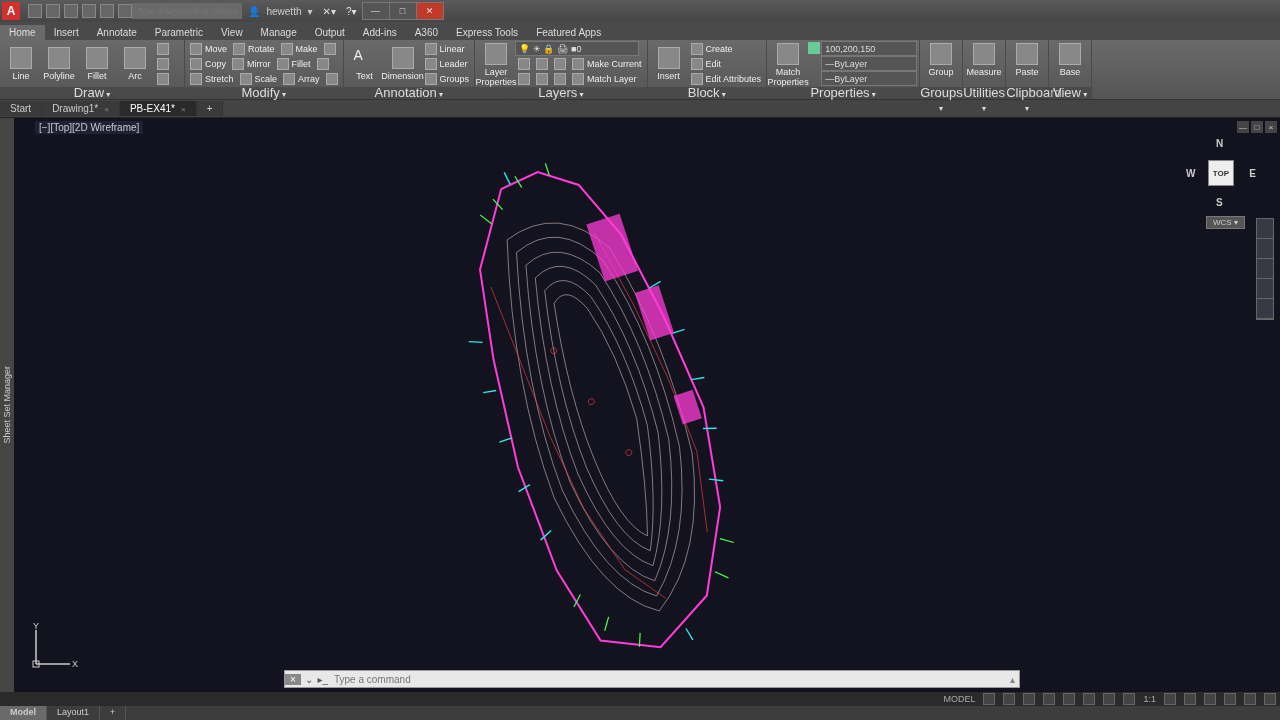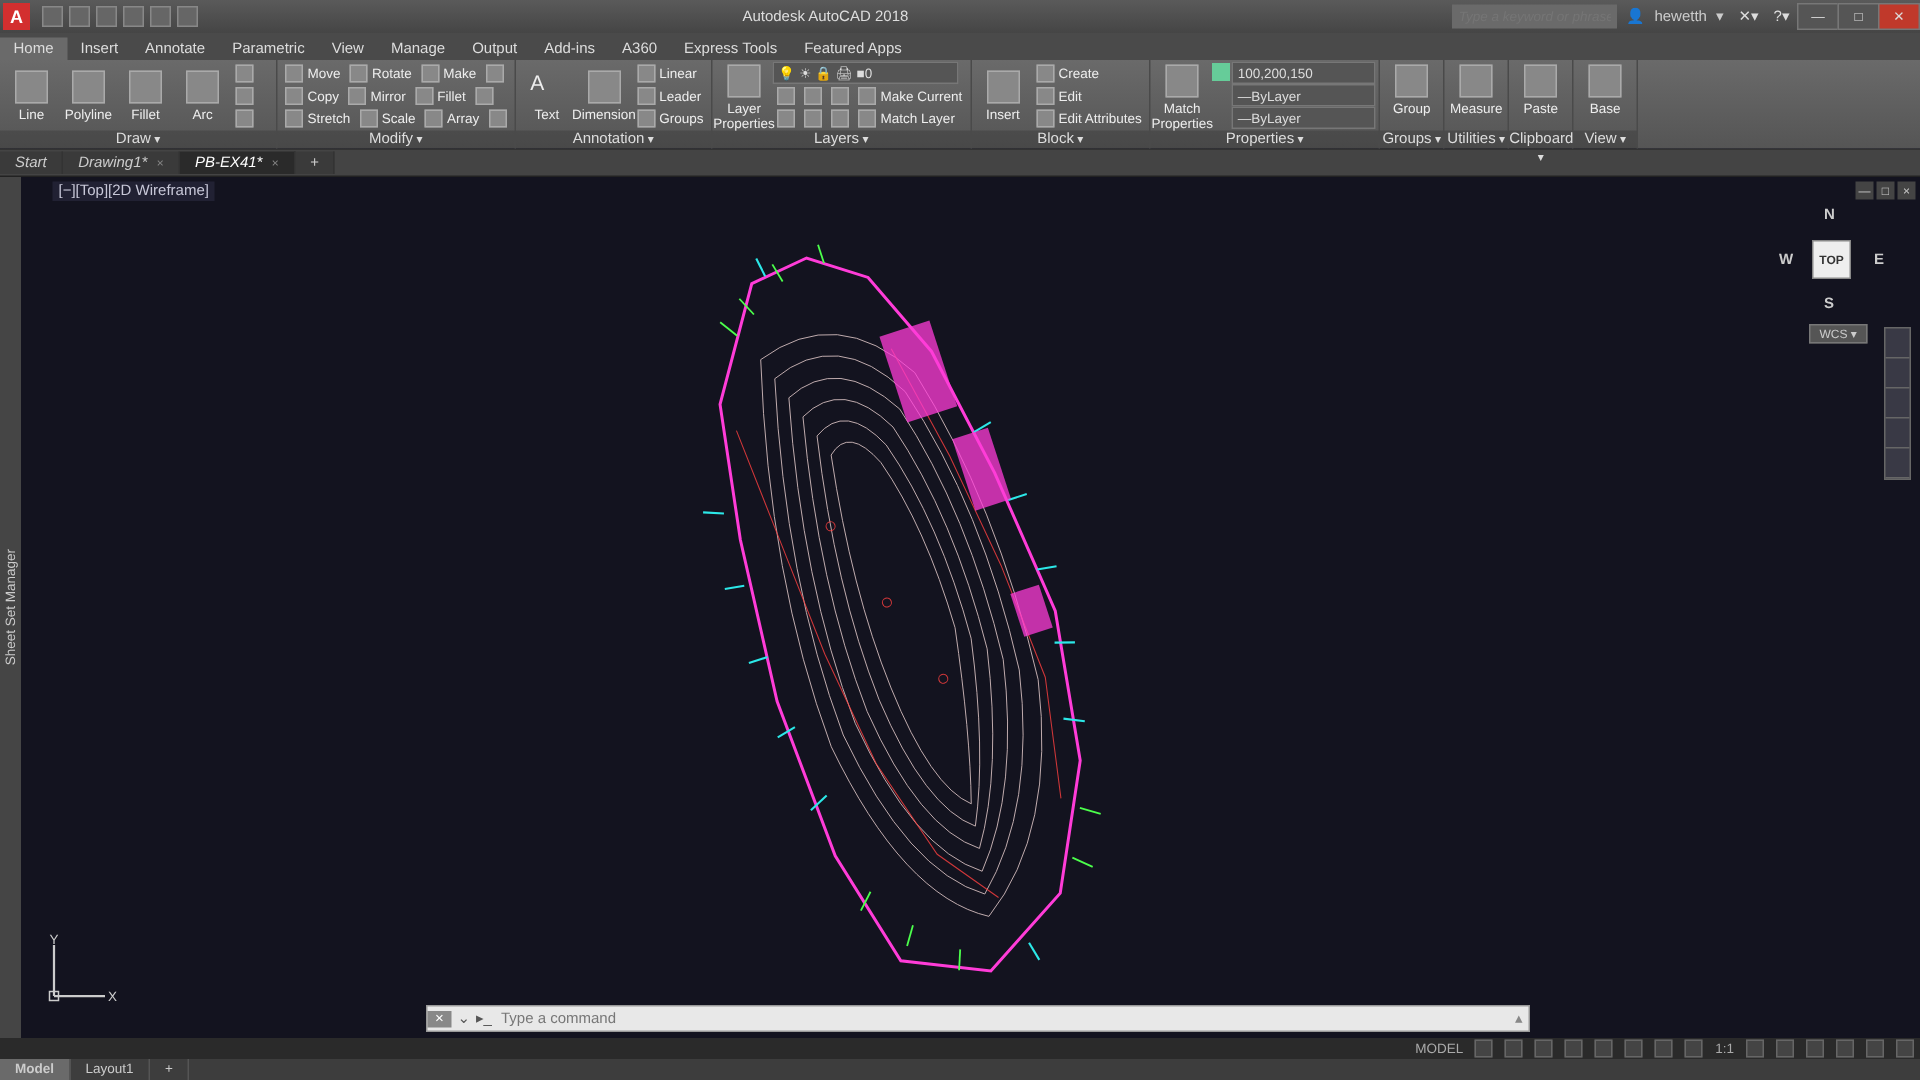--- a/index.html
+++ b/index.html
@@ -12,30 +12,30 @@
 .titlebar .search { width:110px; height:16px; background:#6a6a6a; border:none; color:#999; font-size:9px; padding:0 4px; font-style:italic; }
 .titlebar .user { display:flex; gap:6px; align-items:center; margin:0 6px; color:#ccc; }
 .titlebar .winbtns { display:flex; }
 .titlebar .winbtns span { width:28px; height:18px; background:#555; border:1px solid #777; margin-left:-1px; display:flex; align-items:center; justify-content:center; font-size:9px; }
 .titlebar .winbtns span.close { background:#c0392b; }
 .ribbon-tabs { height:18px; background:#4a4a4a; display:flex; align-items:flex-end; font-size:10px; color:#ddd; }
 .ribbon-tabs .tab { padding:2px 9px; cursor:pointer; }
 .ribbon-tabs .tab.active { background:#6a6a6a; }
 .ribbon { height:60px; background:linear-gradient(#6a6a6a,#555); border-bottom:1px solid #333; display:flex; }
 .panel { border-right:1px solid #4a4a4a; display:flex; flex-direction:column; position:relative; padding:1px 2px 12px; }
-.panel .plabel { position:absolute; bottom:0; left:0; right:0; text-align:center; font-size:10px; color:#ddd; height:12px; line-height:12px; background:rgba(0,0,0,.15); }
+.panel .plabel { position:absolute; bottom:0; left:0; right:0; text-align:center; font-size:13px; color:#ddd; height:12px; line-height:12px; background:rgba(0,0,0,.15); }
 .panel .plabel::after { content:" ▾"; font-size:8px; }
 .panel .row { display:flex; }
 .btn-big { width:38px; display:flex; flex-direction:column; align-items:center; justify-content:center; gap:2px; font-size:9px; color:#eee; padding:2px 1px; }
 .btn-big .ico { width:22px; height:22px; background:#888; border:1px solid #aaa; }
 .btn-sm { display:flex; align-items:center; gap:3px; font-size:9px; color:#eee; padding:1px 3px; height:15px; }
 .btn-sm .ico { width:12px; height:12px; background:#888; border:1px solid #aaa; }
 .combo { height:15px; background:#555; border:1px solid #777; font-size:9px; color:#ddd; padding:0 3px; display:flex; align-items:center; }
 .doc-tabs { height:18px; background:#444; display:flex; align-items:center; font-size:10px; color:#ccc; border-bottom:1px solid #222; }
-.doc-tabs .dtab { padding:2px 10px; border-right:1px solid #333; background:#3a3a3a;font-style:italic; }
+.doc-tabs .dtab { padding:2px 10px; border-right:1px solid #333; background:#3a3a3a; }
 .doc-tabs .dtab.active { background:#2a2a2a; color:#fff; }
 .doc-tabs .dtab .x { margin-left:6px; color:#888; font-size:8px; }
 .viewport { position:absolute; top:118px; left:14px; right:0; bottom:28px; background:#13131f; }
 .viewport .vlabel { position:absolute; top:3px; left:21px; font-size:10px; color:#c8c8d8; background:rgba(40,40,60,.7); padding:1px 4px; }
 .viewport .vctrls { position:absolute; top:3px; right:3px; display:flex; gap:2px; }
 .viewport .vctrls span { width:12px; height:12px; background:#444; color:#ccc; font-size:8px; display:flex; align-items:center; justify-content:center; }
 .sidebar { position:absolute; top:118px; left:0; width:14px; bottom:28px; background:#454545; color:#ccc; font-size:9px; display:flex; align-items:center; justify-content:center; }
 .sidebar span { writing-mode:vertical-rl; transform:rotate(180deg); }
 .drawing { position:absolute; top:50%; left:50%; transform:translate(-62%,-50%) rotate(-18deg); width:280px; height:500px; }
 .viewcube { position:absolute; top:20px; right:24px; width:70px; height:70px; }
@@ -62,21 +62,20 @@
 <div class="titlebar">
   <div class="logo">A</div>
   <div class="qat">
     <span></span>
     <span></span>
     <span></span>
     <span></span>
     <span></span>
     <span></span>
   </div>
-  <div class="title">Autodesk AutoCAD 2018</div>
   <input class="search" placeholder="Type a keyword or phrase" style="">
   <div class="user">
     <span>👤</span>
     <span>hewetth</span>
     <span>▾</span>
   </div>
   <span style="margin:0 4px;">✕▾</span>
   <span style="margin:0 6px;">?▾</span>
   <div class="winbtns">
     <span>—</span>

